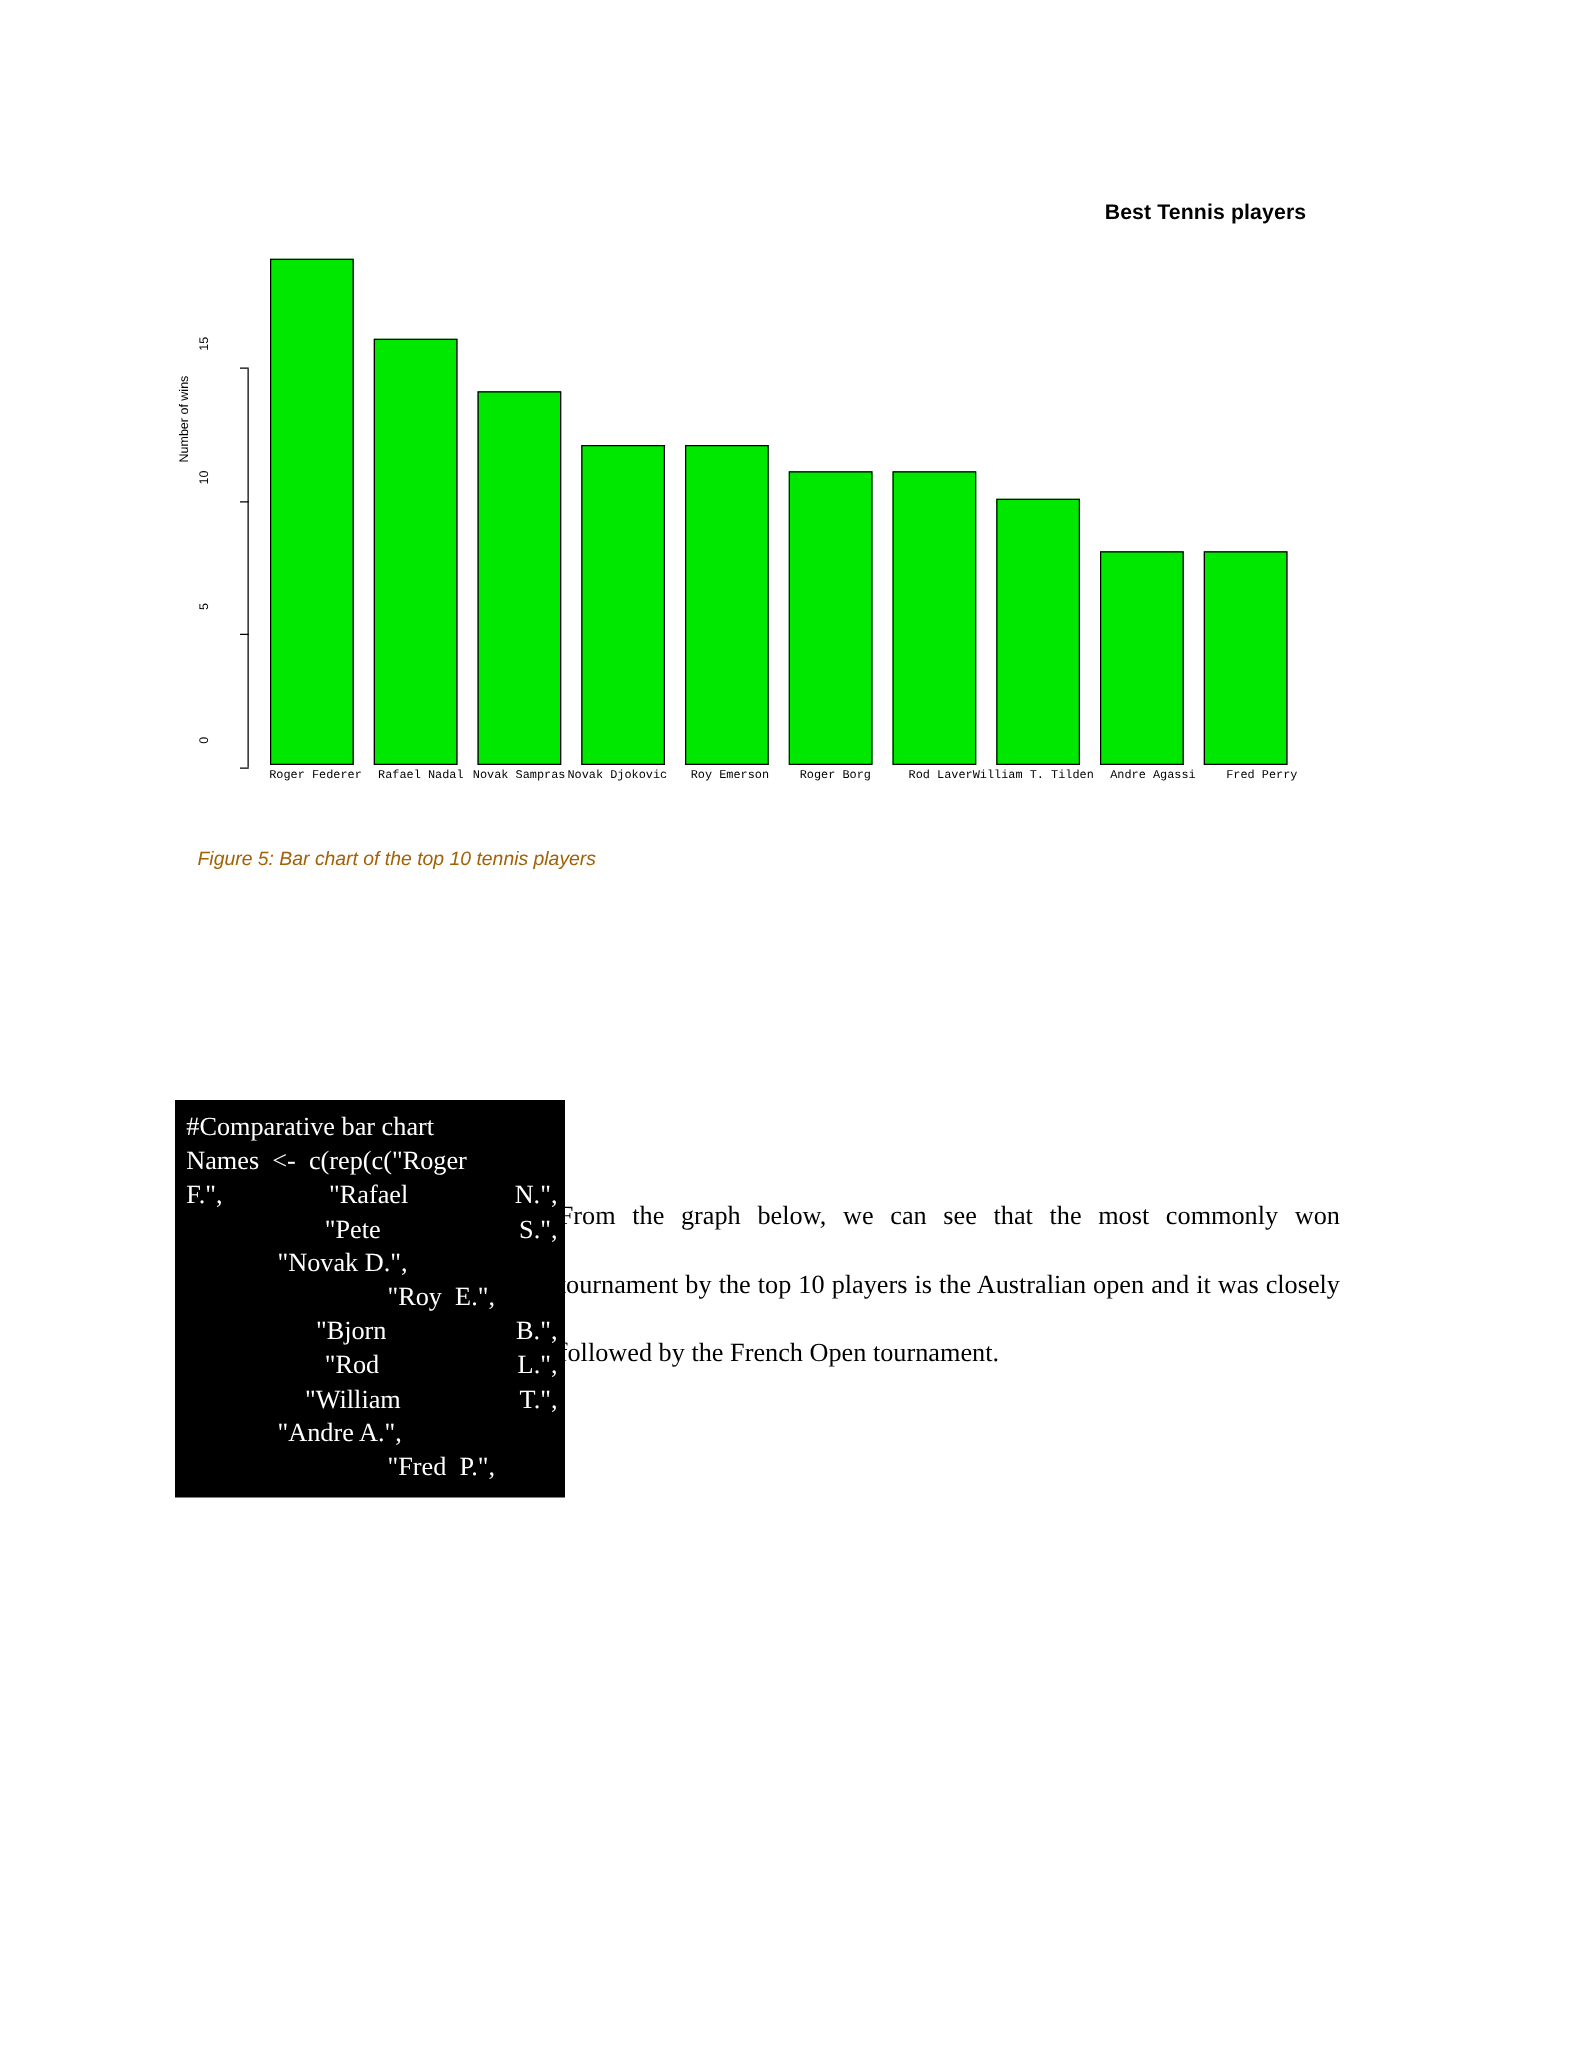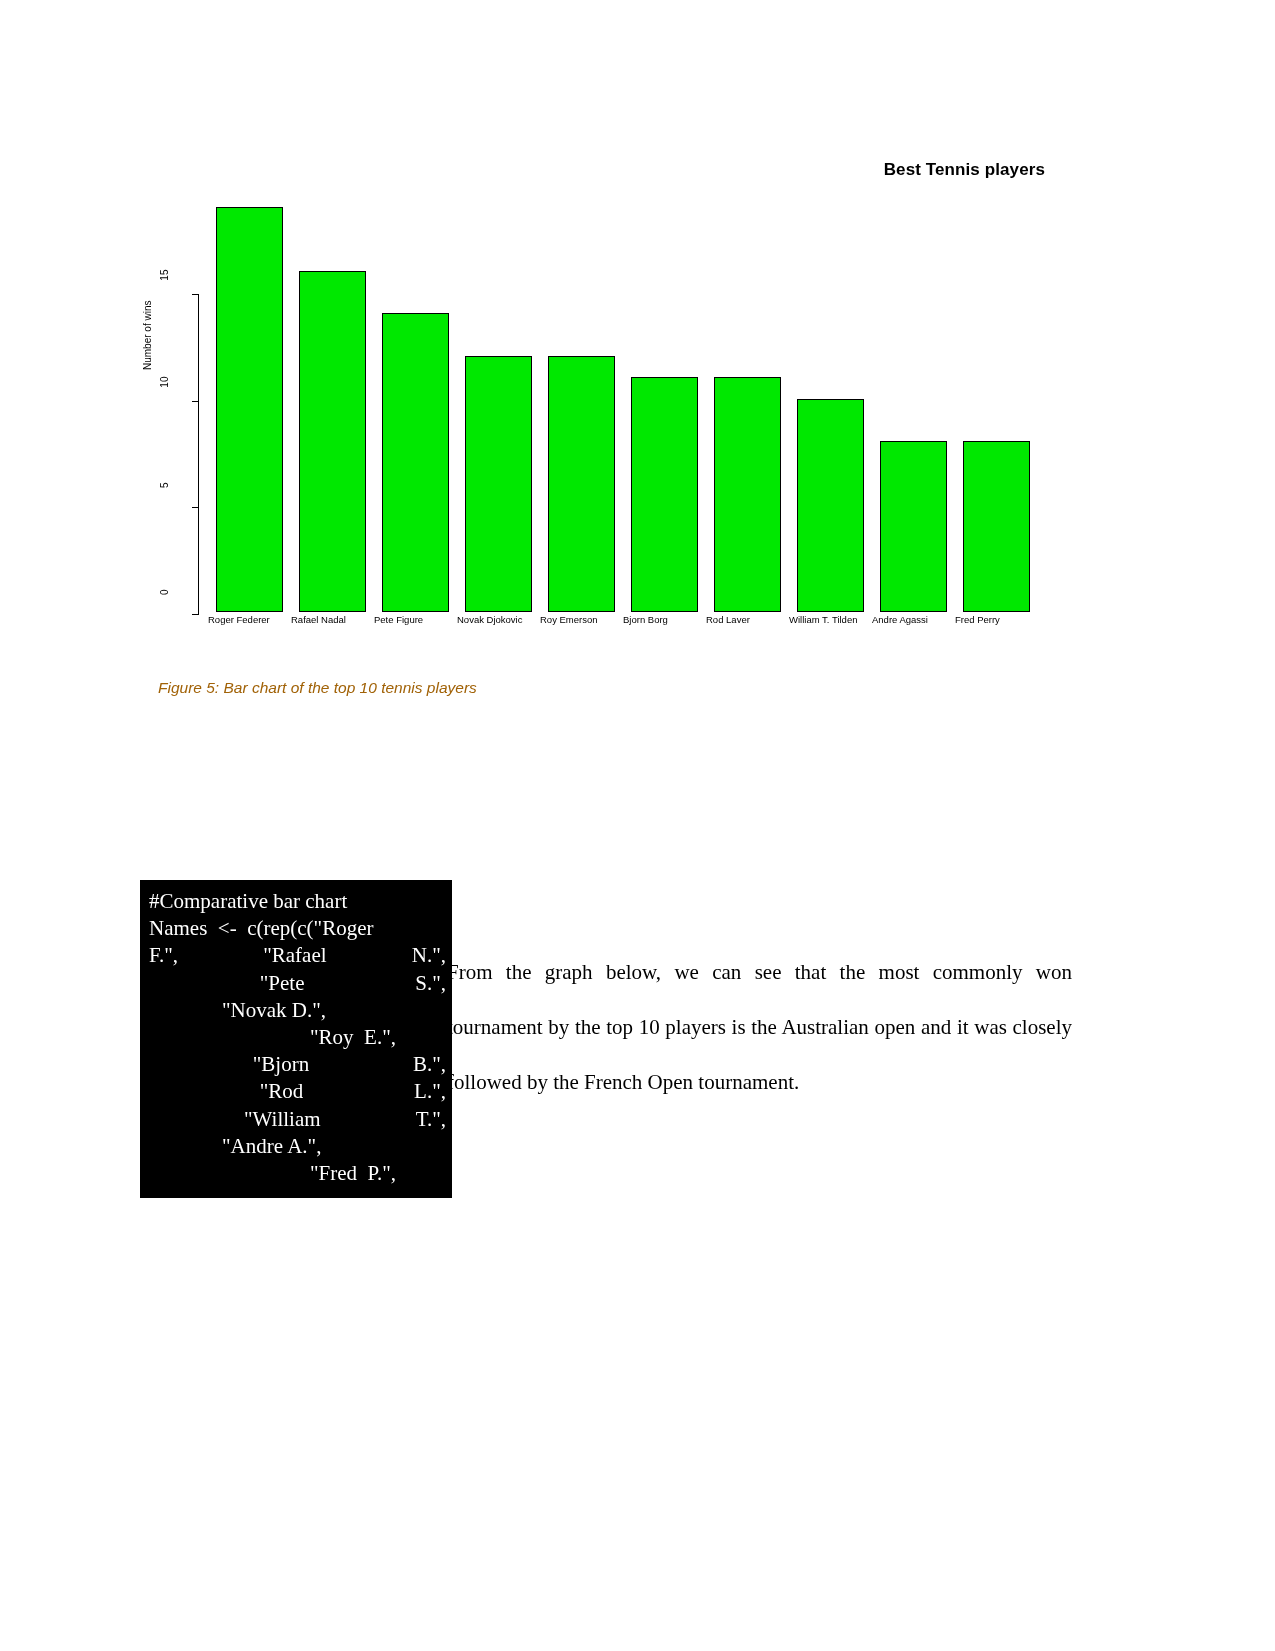--- a/index.html
+++ b/index.html
@@ -54,22 +54,22 @@
     left:8px; right:8px;
     background:#00e800;
     border:1px solid #000;
     box-sizing:border-box;
   }
   .xlabels {
     position:absolute; left:68px; top:424px; width:830px;
     display:flex;
   }
   .xlab {
-    flex:1 1 0; text-align:left;
-    font-family:Liberation Sans, sans-serif;
+    flex:1 1 0; text-align:right;
+    font-family:Liberation Mono, monospace;
     font-size:9.5px; color:#000;
     white-space:nowrap;
   }
 
   
   .caption {
     position:absolute; left:141px; top:679px;
     font-family:"Liberation Sans", sans-serif;
     font-style:italic; font-size:15.5px; color:#a16207;margin-left:17px;
   }
@@ -182,24 +182,24 @@
             <div class="bar" style="height: 170.667px; background: rgb(0, 232, 0); border-color: rgb(0, 0, 0);"></div>
           </div>
           <div class="barcell">
             <div class="bar" style="height: 170.667px; background: rgb(0, 232, 0); border-color: rgb(0, 0, 0);"></div>
           </div>
         </div>
 
       <div class="xlabels" id="xlabels">
           <div class="xlab">Roger Federer</div>
           <div class="xlab">Rafael Nadal</div>
-          <div class="xlab">Pete Figure</div>
+          <div class="xlab">Novak Sampras</div>
           <div class="xlab">Novak Djokovic</div>
           <div class="xlab">Roy Emerson</div>
-          <div class="xlab">Bjorn Borg</div>
+          <div class="xlab">Roger Borg</div>
           <div class="xlab">Rod Laver</div>
           <div class="xlab">William T. Tilden</div>
           <div class="xlab">Andre Agassi</div>
           <div class="xlab">Fred Perry</div>
         </div>
     </div>
   </div>
 
   <div class="caption">Figure 5: Bar chart of the top 10 tennis players</div>
 

